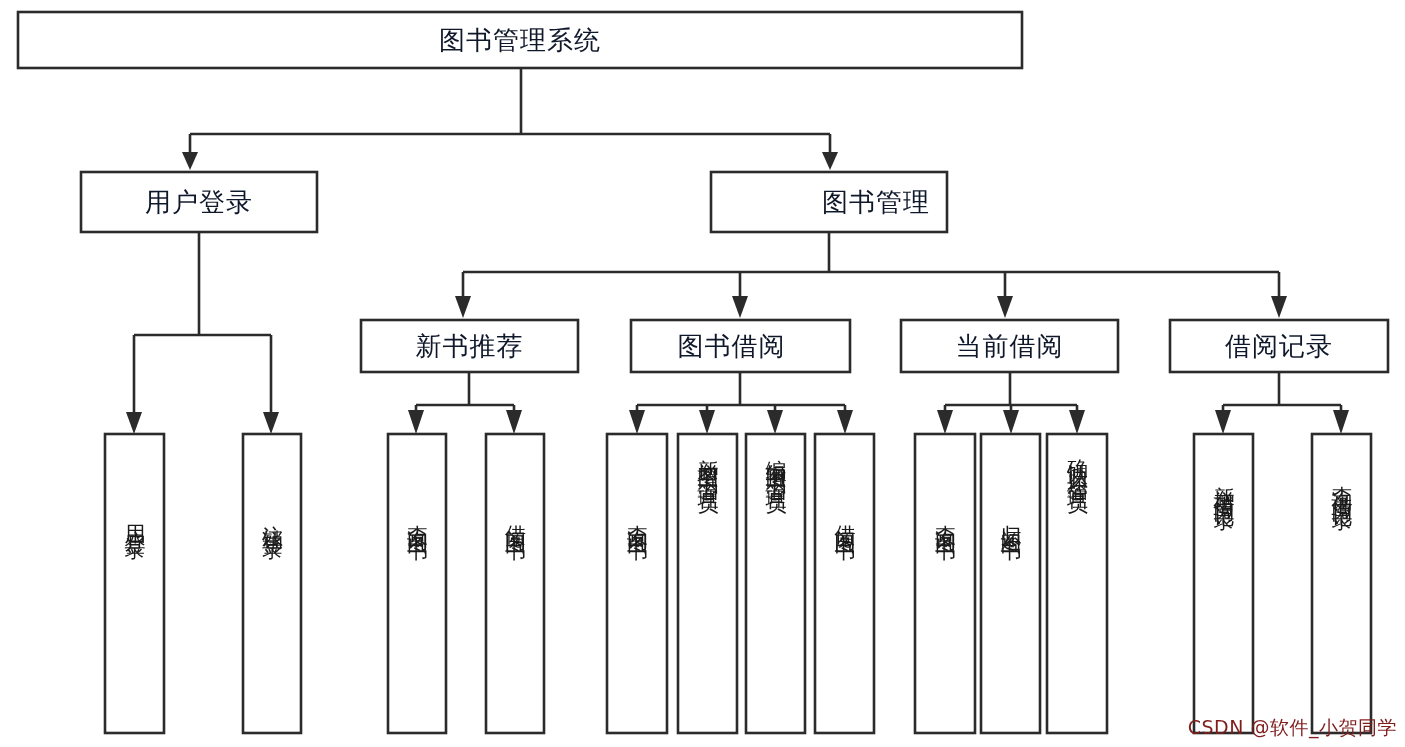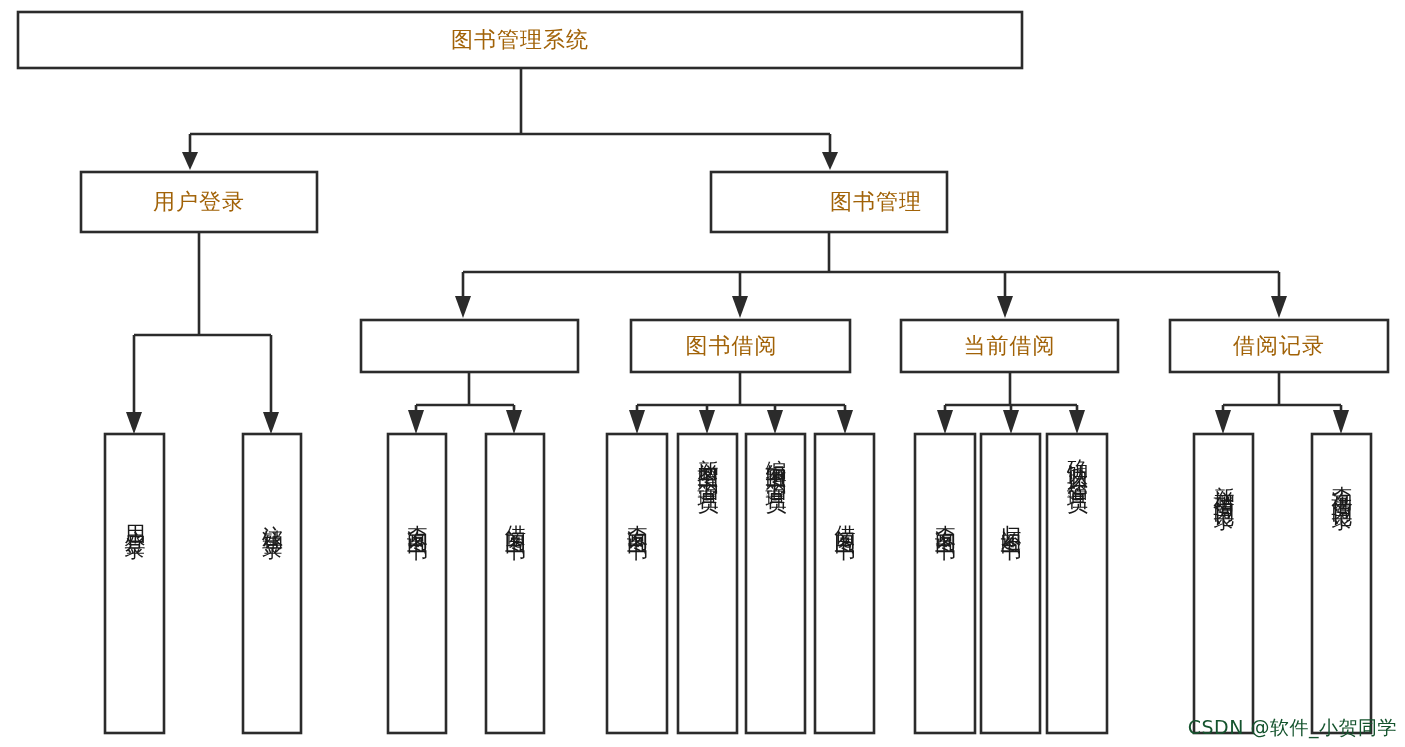--- a/index.html
+++ b/index.html
@@ -61,32 +61,32 @@
   }
   .hlabel-wrap {
     position: absolute;
     display: flex;
     align-items: center;
     justify-content: center;
     pointer-events: none;
   }
   .hlabel-text {
     font-family: "DejaVu Sans", "Liberation Sans", sans-serif;
-    font-size: 22px;
-    color: #a16207;
+    font-size: 26px;
+    color: #0f172a;
     letter-spacing: 1px;
     white-space: nowrap;
   }
   #watermark {
     position: absolute;
     right: 8px;
     bottom: 6px;
     font-family: "DejaVu Sans", "Liberation Sans", sans-serif;
     font-size: 19px;
-    color: #14532d;
+    color: #7f1d1d;
     letter-spacing: 0.5px;
     white-space: nowrap;
     pointer-events: none;
   }
 </style>
 </head>
 <body>
 
 <div id="diagram-root">
 
@@ -189,20 +189,23 @@
   </div>
 
   <div class="hlabel-wrap" style="left:81px; top:172px; width:236px; height:60px;">
     <span class="hlabel-text">用户登录</span>
   </div>
 
   <div class="hlabel-wrap" style="left:711px; top:172px; width:236px; height:60px;padding-left:47px;">
     <span class="hlabel-text">图书管理</span>
   </div>
 
+  <div class="hlabel-wrap" style="left:361px; top:320px; width:217px; height:52px;">
+    <span class="hlabel-text">新书推荐</span>
+  </div>
 
   <div class="hlabel-wrap" style="left:631px; top:320px; width:201px; height:52px;">
     <span class="hlabel-text">图书借阅</span>
   </div>
 
   <div class="hlabel-wrap" style="left:1170px; top:320px; width:218px; height:52px;">
     <span class="hlabel-text">借阅记录</span>
   </div>
 
   <div class="hlabel-wrap" style="left:901px; top:320px; width:217px; height:52px;">

